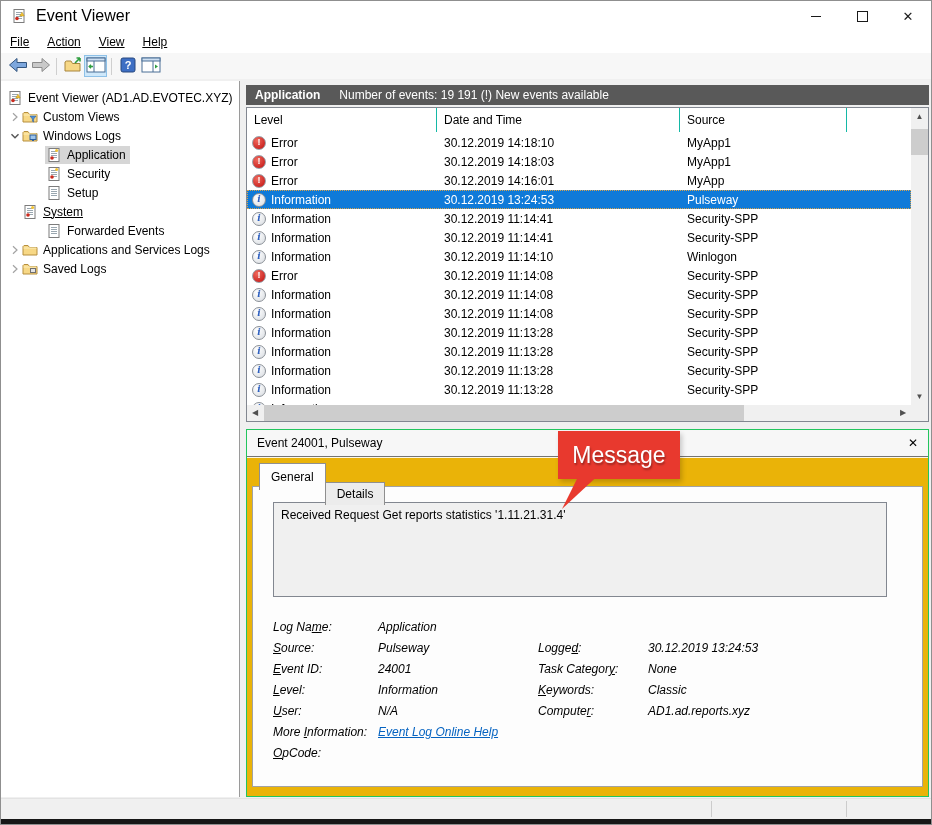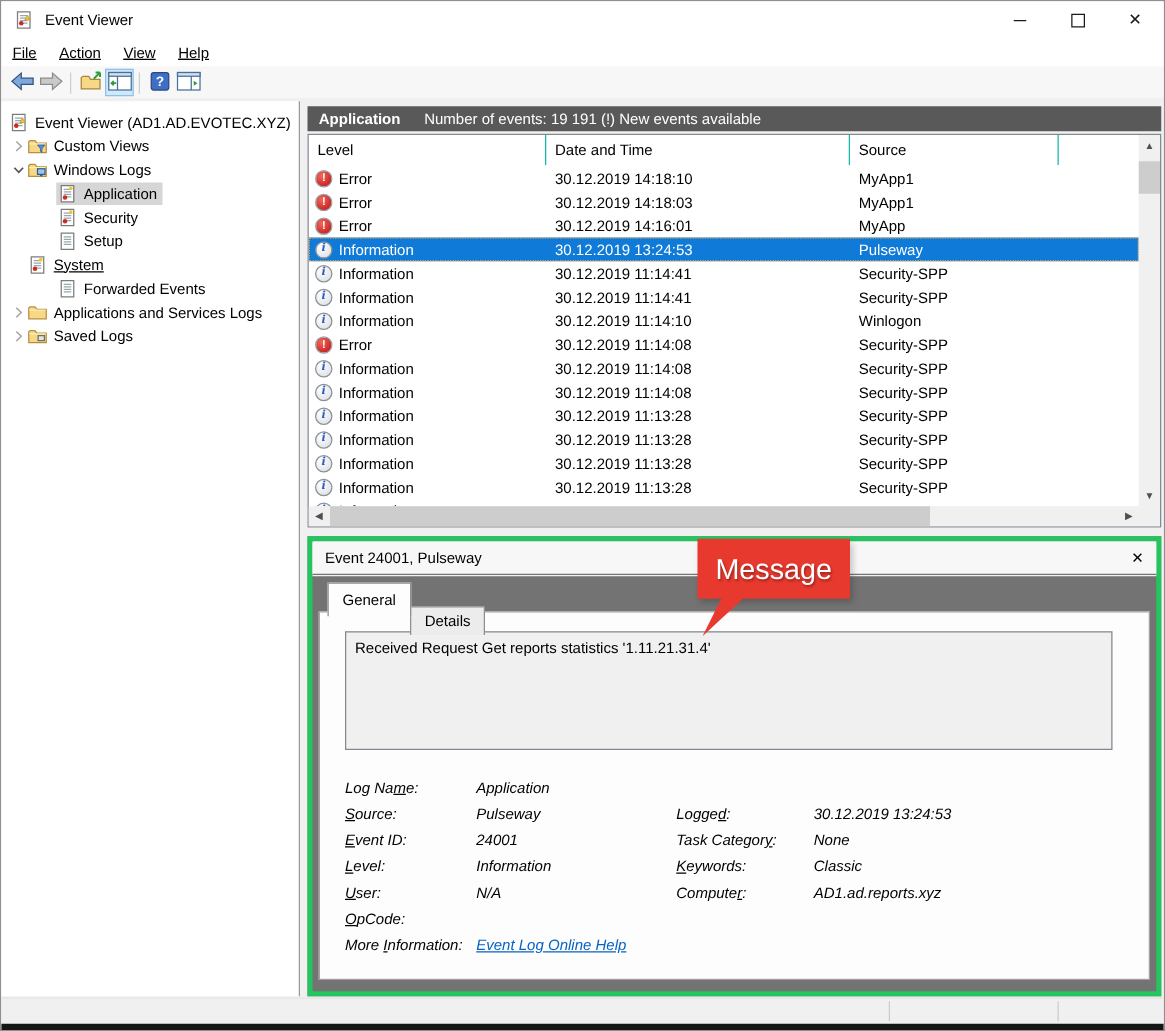--- a/index.html
+++ b/index.html
@@ -3,21 +3,21 @@
 <meta charset="utf-8">
 <style>
   html,body{margin:0;padding:0;background:#e9e9e9;}
   body{font-family:"Liberation Sans","DejaVu Sans",sans-serif;font-size:12px;color:#000;}
   .window{position:relative;width:932px;height:825px;background:#ffffff;border:1px solid #8f8f8f;box-sizing:border-box;overflow:hidden;}
   u{text-decoration:underline;}
 
   
   .titlebar{height:30px;display:flex;align-items:center;background:#fff;}
   .app-icon{width:16px;height:16px;margin-left:10px;flex:0 0 16px;}
-  .title-text{margin-left:9px;font-size:12px;}
+  .title-text{margin-left:9px;font-size:16px;}
   .win-controls{margin-left:auto;display:flex;height:100%;}
   .win-btn{width:46px;height:100%;display:flex;align-items:center;justify-content:center;color:#1a1a1a;}
   .glyph-bar{width:10px;height:1px;background:#1a1a1a;}
   .glyph-box{width:9px;height:9px;border:1px solid #1a1a1a;}
   .win-btn.close{font-size:13px;}
 
   
   .menubar{height:22px;display:flex;align-items:center;background:#fff;padding-left:0;text-decoration:underline;}
   .menu-item{padding:3px 9px;}
 
@@ -60,21 +60,21 @@
 
   .vscroll{position:absolute;top:0;right:0;width:17px;bottom:16px;background:#f0f0f0;}
   .vthumb{position:absolute;top:21px;left:0;width:17px;height:26px;background:#cdcdcd;}
   .hscroll{position:absolute;left:0;right:17px;bottom:0;height:16px;background:#f0f0f0;}
   .hthumb{position:absolute;left:17px;top:0;width:480px;height:16px;background:#cdcdcd;}
   .scorner{position:absolute;right:0;bottom:0;width:17px;height:16px;background:#f0f0f0;}
   .sarrow{position:absolute;display:flex;align-items:center;justify-content:center;color:#505050;font-size:8px;width:17px;height:17px;line-height:1;}
   .sarrow.h{width:16px;height:16px;}
 
   
-  .detail-panel{position:absolute;left:0;right:0;top:344px;bottom:0;background:#737373;border:4px solid #22c55e;box-sizing:border-box;}
+  .detail-panel{position:absolute;left:0;right:0;top:344px;bottom:0;background:#eab308;border:1px solid #22c55e;box-sizing:border-box;}
   .detail-header{position:absolute;top:0;left:0;right:0;height:26px;display:flex;align-items:center;padding:0 10px;background:#f7f7f7;border-bottom:1px solid #747474;box-shadow:0 1px 0 rgba(255,255,255,.9);}
   .detail-close{margin-left:auto;font-weight:bold;font-size:12px;}
   .tabs{position:absolute;top:33px;left:12px;display:flex;z-index:2;}
   .tab{padding:4px 11px 0;border:1px solid #8f8f8f;border-bottom:none;background:#ececec;height:18px;margin-top:19px;box-sizing:content-box;}
   .tab.active{background:#fdfdfd;margin-top:0;padding-top:6px;height:20px;z-index:3;position:relative;}
   .tab + .tab{margin-left:-1px;}
   .tab-page{position:absolute;left:5px;right:5px;top:56px;bottom:9px;background:#fdfdfd;border:1px solid #a2a2a2;box-sizing:border-box;}
   .message-box{position:absolute;left:20px;top:15px;width:614px;height:95px;background:#f0f0f0;border:1px solid #828790;box-sizing:border-box;padding:5px 7px;}
   .fields{position:absolute;left:20px;top:133px;right:14px;font-style:italic;}
   .frow{position:relative;height:21px;}
@@ -482,26 +482,26 @@
                 <span class="fl2"><u>K</u>eywords:</span>
                 <span class="fv2">Classic</span>
               </div>
               <div class="frow">
                 <span class="fl1"><u>U</u>ser:</span>
                 <span class="fv1">N/A</span>
                 <span class="fl2">Compute<u>r</u>:</span>
                 <span class="fv2">AD1.ad.reports.xyz</span>
               </div>
               <div class="frow">
+                <span class="fl1">More <u>I</u>nformation:</span>
+                <a class="fv1 link">Event Log Online Help</a>
+              </div>
+              <div class="frow">
                 <span class="fl1"><u>O</u>pCode:</span>
                 <span class="fv1"></span>
-              </div>
-              <div class="frow">
-                <span class="fl1">More <u>I</u>nformation:</span>
-                <a class="fv1 link">Event Log Online Help</a>
               </div>
             </div>
         </div>
       </div>
 
     </div>
   </div>
 
   <div class="callout">
     <div class="callout-box" id="callout-box" style="background: rgb(232, 57, 46);">

